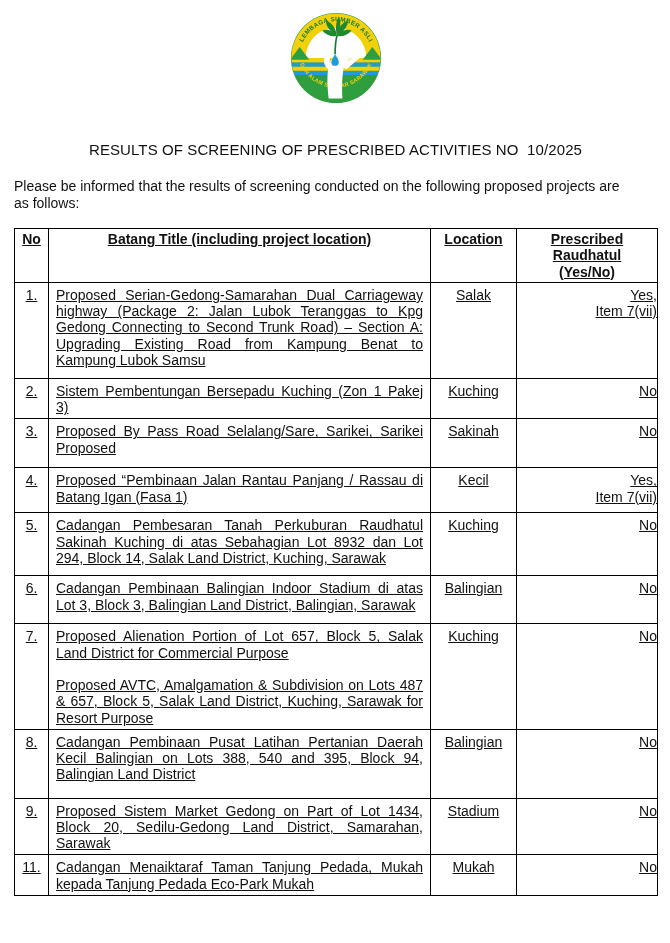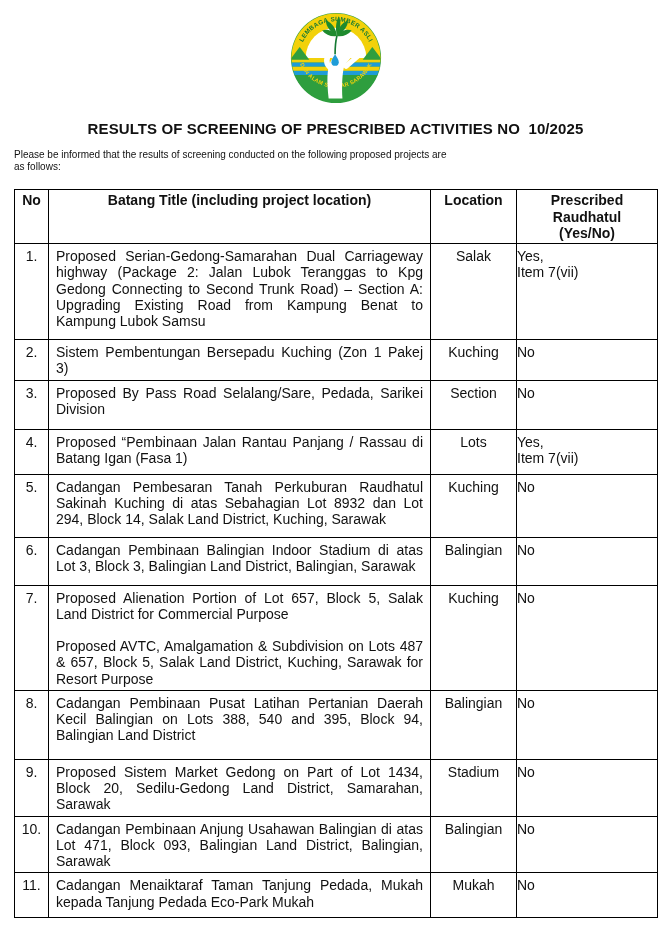--- a/index.html
+++ b/index.html
@@ -9,46 +9,47 @@
     font-family: "Liberation Sans", sans-serif;
     color: #111;
     position: relative;
     overflow: hidden;
   }
   .page { width: 670px; height: 943px; padding: 11px 13px 0 14px; }
 
   .logo-wrap { text-align: center; margin-top: 1px; height: 92px; }
 
   .doc-title {
-    margin-top: 16px;
+    margin-top: 37px;
     text-align: center;
     font-size: 15px;
-    font-weight: bold;
+    font-weight: normal;
     white-space: pre-wrap;
     letter-spacing: 0.1px;
   }
 
   .intro {
-    margin-top: 12px;
-    font-size: 10px;
+    margin-top: 20px;
+    font-size: 14px;
     line-height: 1.22;
     white-space: pre-line;
   }
 
   table.results {
     margin-top: 16px;
     width: 643px;
     border-collapse: collapse;
     table-layout: fixed;
     font-size: 14px;
   }
   table.results th, table.results td {
     border: 1.4px solid #000;
     line-height: 1.16;
     vertical-align: top;
+    text-decoration: underline;
   }
   col.c-no { width: 34px; }
   col.c-title { width: 382px; }
   col.c-loc { width: 86px; }
   col.c-pa { width: 141px; }
 
   thead tr { height: 45px; }
   thead th {
     vertical-align: middle;
     text-align: center;
@@ -57,21 +58,21 @@
     padding: 2px 3px;
   }
 
   tbody td.cell-no { text-align: center; padding-top: 4px; }
   tbody td.cell-title {
     text-align: justify;
     white-space: pre-line;
     padding: 4px 7px 3px 7px;
   }
   tbody td.cell-loc { text-align: center; padding-top: 4px; }
-  tbody td.cell-pa { text-align: left; white-space: pre-line; padding-top: 4px; }
+  tbody td.cell-pa { text-align: right; white-space: pre-line; padding-top: 4px; }
 
   tbody tr:nth-child(1)  { height: 96px; }
   tbody tr:nth-child(2)  { height: 30px; }
   tbody tr:nth-child(3)  { height: 49px; }
   tbody tr:nth-child(4)  { height: 45px; }
   tbody tr:nth-child(5)  { height: 63px; }
   tbody tr:nth-child(6)  { height: 48px; }
   tbody tr:nth-child(7)  { height: 105px; }
   tbody tr:nth-child(8)  { height: 69px; }
   tbody tr:nth-child(9)  { height: 43px; }
@@ -159,28 +160,28 @@
 Item 7(vii)</td>
       </tr>
       <tr>
         <td class="cell-no">2.</td>
         <td class="cell-title">Sistem Pembentungan Bersepadu Kuching (Zon 1 Pakej 3)</td>
         <td class="cell-loc">Kuching</td>
         <td class="cell-pa">No</td>
       </tr>
       <tr>
         <td class="cell-no">3.</td>
-        <td class="cell-title">Proposed By Pass Road Selalang/Sare, Pedada, Sarikei Division</td>
-        <td class="cell-loc">Section</td>
+        <td class="cell-title">Proposed By Pass Road Selalang/Sare, Sarikei, Sarikei Proposed</td>
+        <td class="cell-loc">Sakinah</td>
         <td class="cell-pa">No</td>
       </tr>
       <tr>
         <td class="cell-no">4.</td>
         <td class="cell-title">Proposed “Pembinaan Jalan Rantau Panjang / Rassau di Batang Igan (Fasa 1)</td>
-        <td class="cell-loc">Lots</td>
+        <td class="cell-loc">Kecil</td>
         <td class="cell-pa">Yes,
 Item 7(vii)</td>
       </tr>
       <tr>
         <td class="cell-no">5.</td>
         <td class="cell-title">Cadangan Pembesaran Tanah Perkuburan Raudhatul Sakinah Kuching di atas Sebahagian Lot 8932 dan Lot 294, Block 14, Salak Land District, Kuching, Sarawak</td>
         <td class="cell-loc">Kuching</td>
         <td class="cell-pa">No</td>
       </tr>
       <tr>
@@ -203,26 +204,20 @@
         <td class="cell-loc">Balingian</td>
         <td class="cell-pa">No</td>
       </tr>
       <tr>
         <td class="cell-no">9.</td>
         <td class="cell-title">Proposed Sistem Market Gedong on Part of Lot 1434, Block 20, Sedilu-Gedong Land District, Samarahan, Sarawak</td>
         <td class="cell-loc">Stadium</td>
         <td class="cell-pa">No</td>
       </tr>
       <tr>
-        <td class="cell-no">10.</td>
-        <td class="cell-title">Cadangan Pembinaan Anjung Usahawan Balingian di atas Lot 471, Block 093, Balingian Land District, Balingian, Sarawak</td>
-        <td class="cell-loc">Balingian</td>
-        <td class="cell-pa">No</td>
-      </tr>
-      <tr>
         <td class="cell-no">11.</td>
         <td class="cell-title">Cadangan Menaiktaraf Taman Tanjung Pedada, Mukah kepada Tanjung Pedada Eco-Park Mukah</td>
         <td class="cell-loc">Mukah</td>
         <td class="cell-pa">No</td>
       </tr>
     </tbody>
   </table>
 
 </div>
 

